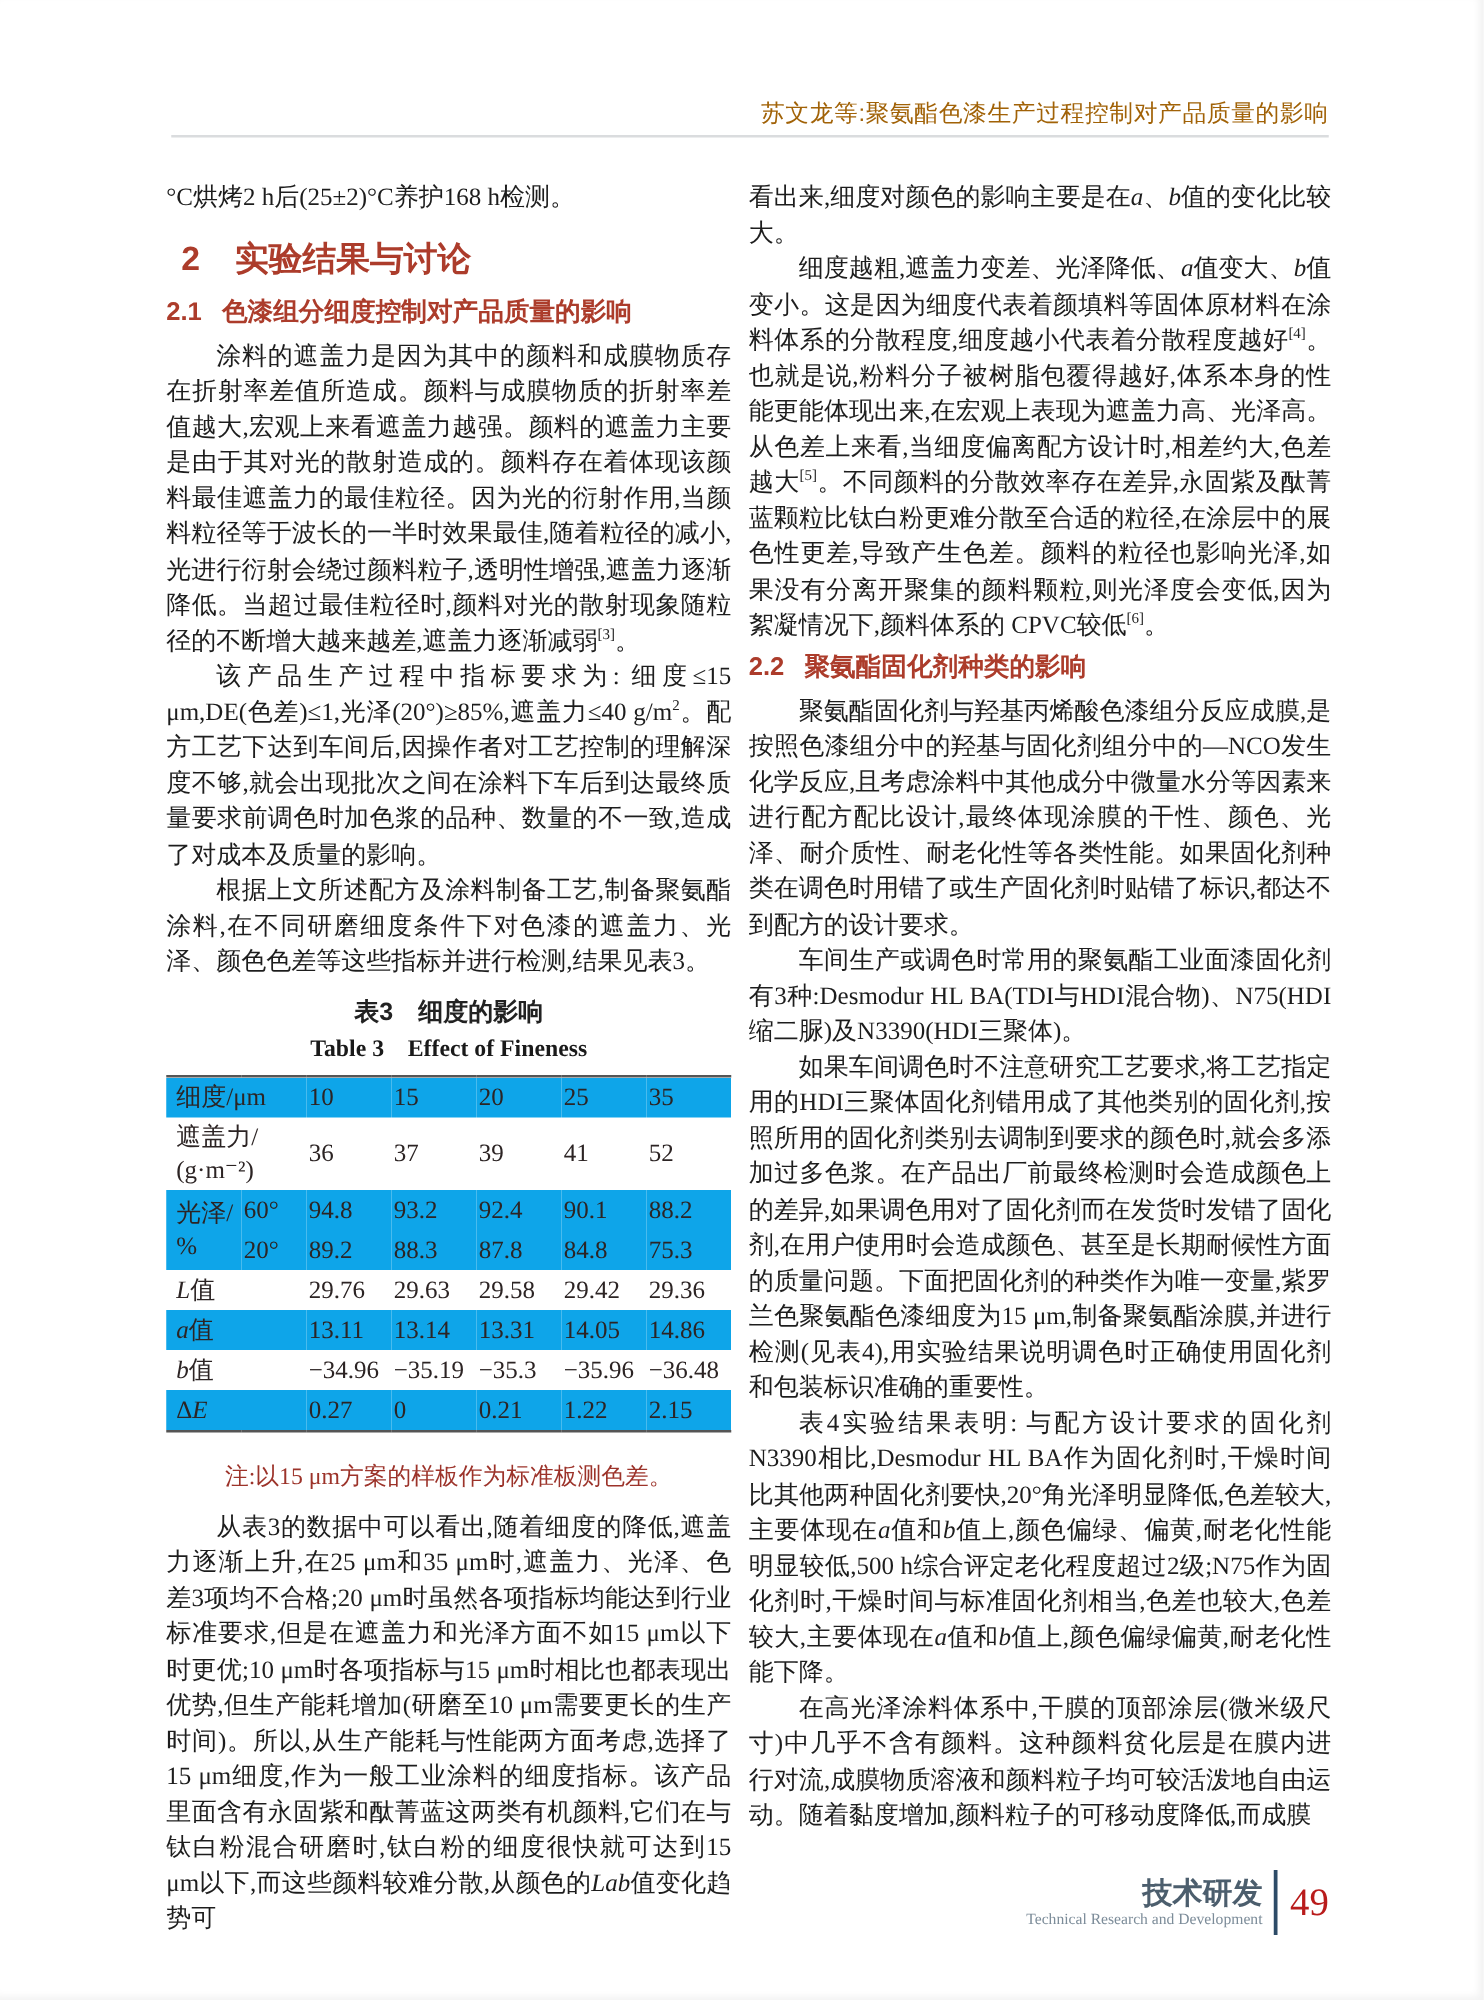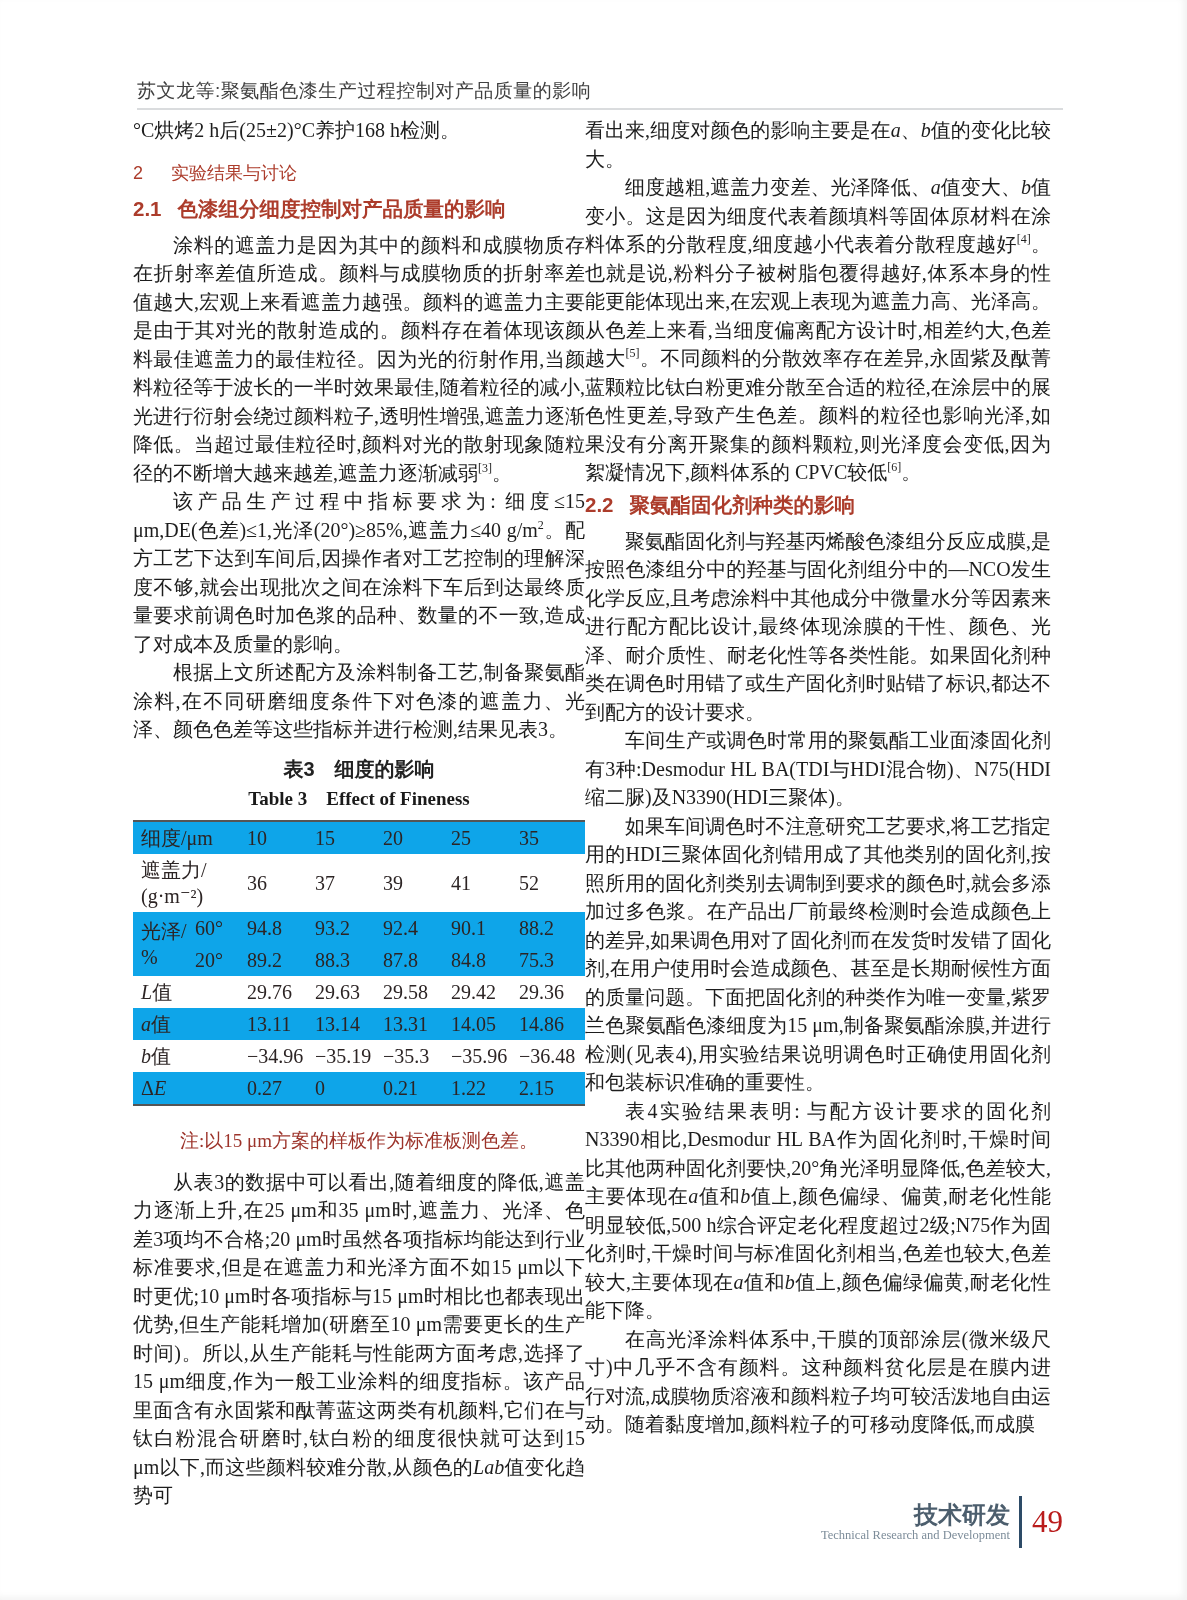--- a/index.html
+++ b/index.html
@@ -4,42 +4,42 @@
 <style>
   html, body { margin:0; padding:0; background:#ffffff; }
   .page {
     position:relative; width:1187px; height:1600px; background:#ffffff;
     font-family:"Liberation Serif","DejaVu Serif",serif; color:#1d1d1d;
     overflow:hidden;
     box-shadow: inset -4px -3px 6px rgba(0,0,0,0.05);
   }
   .running-header {
     position:absolute; top:78px; left:137px; width:926px;
-    text-align:left; font-family:"Liberation Sans","DejaVu Sans",sans-serif;
-    font-size:19px; color:#404040; letter-spacing:0.5px;
+    text-align:right; font-family:"Liberation Sans","DejaVu Sans",sans-serif;
+    font-size:19px; color:#a16207; letter-spacing:0.5px;
   }
   .header-rule {
     position:absolute; top:108px; left:137px; width:926px;
     border-top:2px solid #dadcde;
   }
   .columns {
-    position:absolute; top:116px; left:133px; width:932px;
-    display:flex; 
+    position:absolute; top:144px; left:133px; width:932px;
+    display:flex; gap:14px;
   }
   .col-left  { width:452px; }
   .col-right { width:466px; }
   .body-text {
     margin:0; font-size:20px; line-height:28.5px; text-align:justify;
     text-indent:2em; color:#1d1d1d;
   }
   .no-indent { text-indent:0; }
   sup { font-size:12px; line-height:0; vertical-align:super; }
   .h2 {
-    margin:16px 0 10px; font-family:"Liberation Sans","DejaVu Sans",sans-serif;
-    font-size:18px; font-weight:normal; color:#ac3c2b;
+    margin:16px 12px 10px; font-family:"Liberation Sans","DejaVu Sans",sans-serif;
+    font-size:27px; font-weight:bold; color:#ac3c2b;
   }
   .h2 .h-num { margin-right:28px; }
   .h3 {
     margin:4px 0 8px; font-family:"Liberation Sans","DejaVu Sans",sans-serif;
     font-size:20.5px; font-weight:bold; color:#ac3c2b;
   }
   .h3 .h-num { margin-right:16px; }
   .table-block { margin:12px 0 14px; }
   .tcap-cn {
     text-align:center; font-family:"Liberation Sans","DejaVu Sans",sans-serif;

